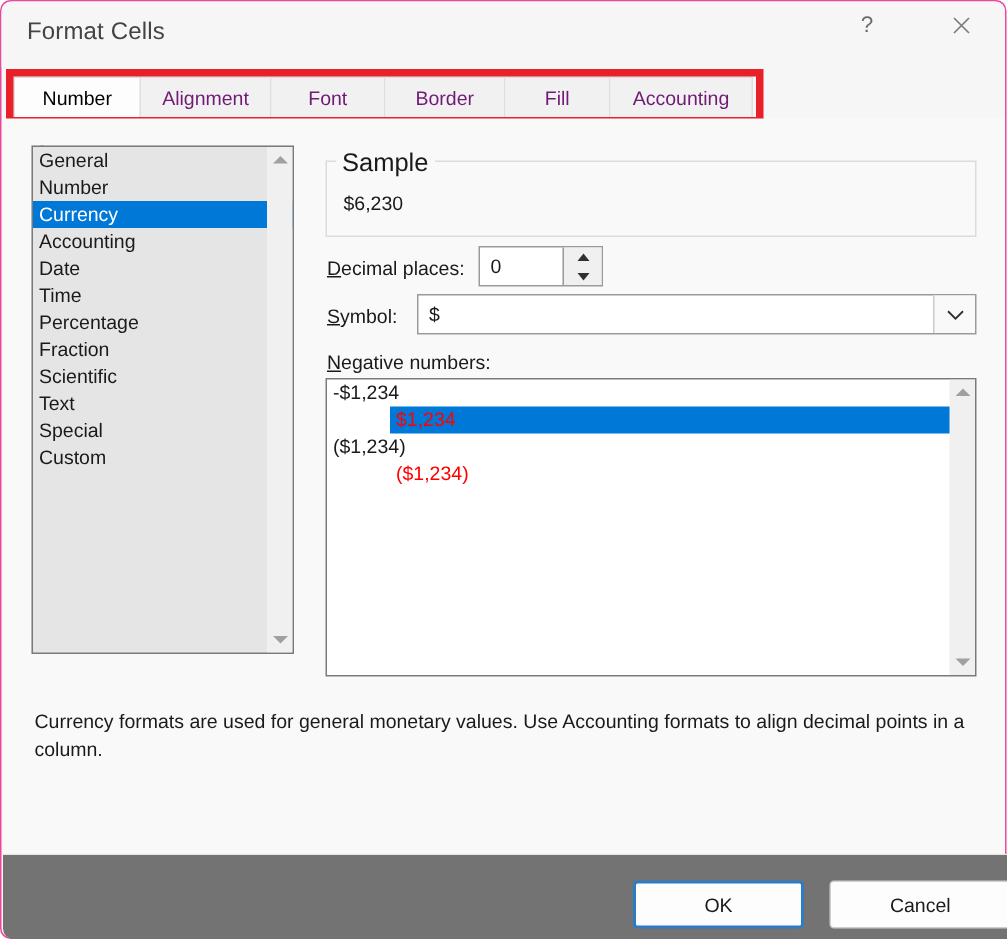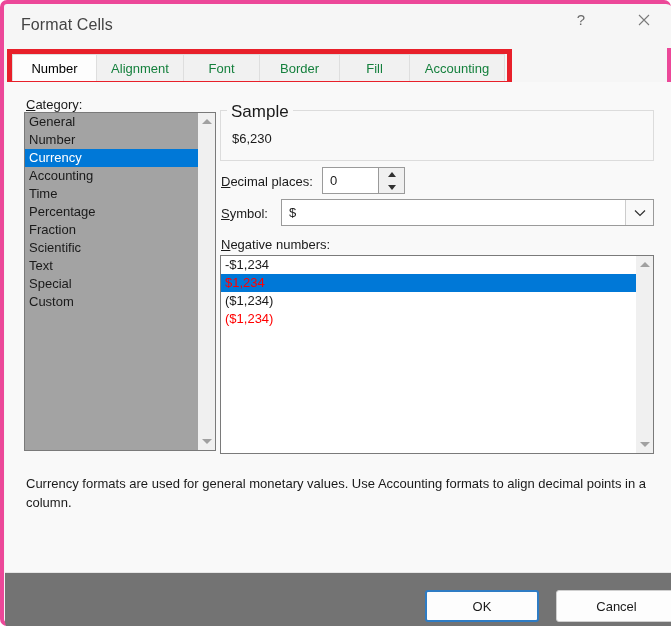--- a/index.html
+++ b/index.html
@@ -13,21 +13,21 @@
     font-size: 13px;
     color: #1a1a1a;
     -webkit-font-smoothing: antialiased;
   }
   #dialog {
     position: absolute;
     left: 0; top: 0;
     width: 671px; height: 626px;
     background: #f6f6f6;
     box-sizing: border-box;
-    border: 4px solid #ec4899;
+    border: 1px solid #ec4899;
     border-radius: 7px;
   }
 
   
   #titlebar {
     position: absolute;
     left: 0; top: 0;
     width: 669px; height: 44px;
     background: #f6f6f6;
     border-radius: 7px 7px 0 0;
@@ -65,21 +65,21 @@
   .tab {
     height: 28px;
     box-sizing: border-box;
     display: flex;
     align-items: center;
     justify-content: center;
     background: #f1f1f1;
     border: 1px solid #dedede;
     border-left: none;
     font-size: 13px;
-    color: #15803d;
+    color: #701a75;
     cursor: default;
     white-space: nowrap;
   }
   .tab:first-child { border-left: 1px solid #dedede; }
   .tab.active {
     background: #fdfdfd;
     border-bottom-color: #fdfdfd;
     color: #000000;
   }
   #tab-number     { width: 85px; }
@@ -113,23 +113,23 @@
     color: #1a1a1a;
     white-space: nowrap;
     text-align: right;
   }
   .accel { text-decoration: underline; }
 
   
   #category-label { left: 21px; top: 15px; }
   #category-list {
     position: absolute;
-    left: 19px; top: 30px;
-    width: 192px; height: 339px;
-    background: #a3a3a3;
+    left: 19px; top: 18px;
+    width: 175px; height: 339px;
+    background: #e5e5e5;
     border: 1px solid #7a7a7a;
     box-sizing: border-box;
     overflow: hidden;
   }
   .listitem {
     height: 18px;
     line-height: 18px;
     padding-left: 4px;
     font-size: 13px;
     color: #1a1a1a;
@@ -273,21 +273,21 @@
   }
   .neg-item {
     height: 18px;
     line-height: 18px;
     padding-left: 4px;
     font-size: 13px;
     white-space: nowrap;
     cursor: default;
   }
   .neg-item.black { color: #1a1a1a; }
-  .neg-item.red   { color: #ff0000; }
+  .neg-item.red   { color: #ff0000; margin-left: 42px; }
   .neg-item.selected { background: #0078d7; }
 
   
   #description {
     position: absolute;
     left: 21px; top: 392px;
     width: 630px;
     font-size: 13px;
     line-height: 19px;
     color: #1a1a1a;
@@ -373,20 +373,21 @@
 
     <div id="category-label" class="field-label">
       <span class="accel">C</span><span>ategory:</span>
     </div>
     <div id="category-list">
       <div>
         <div class="listitem">General</div>
         <div class="listitem">Number</div>
         <div class="listitem selected">Currency</div>
         <div class="listitem">Accounting</div>
+        <div class="listitem">Date</div>
         <div class="listitem">Time</div>
         <div class="listitem">Percentage</div>
         <div class="listitem">Fraction</div>
         <div class="listitem">Scientific</div>
         <div class="listitem">Text</div>
         <div class="listitem">Special</div>
         <div class="listitem">Custom</div>
       </div>
       <div class="vscroll">
         <div class="arrow up">

